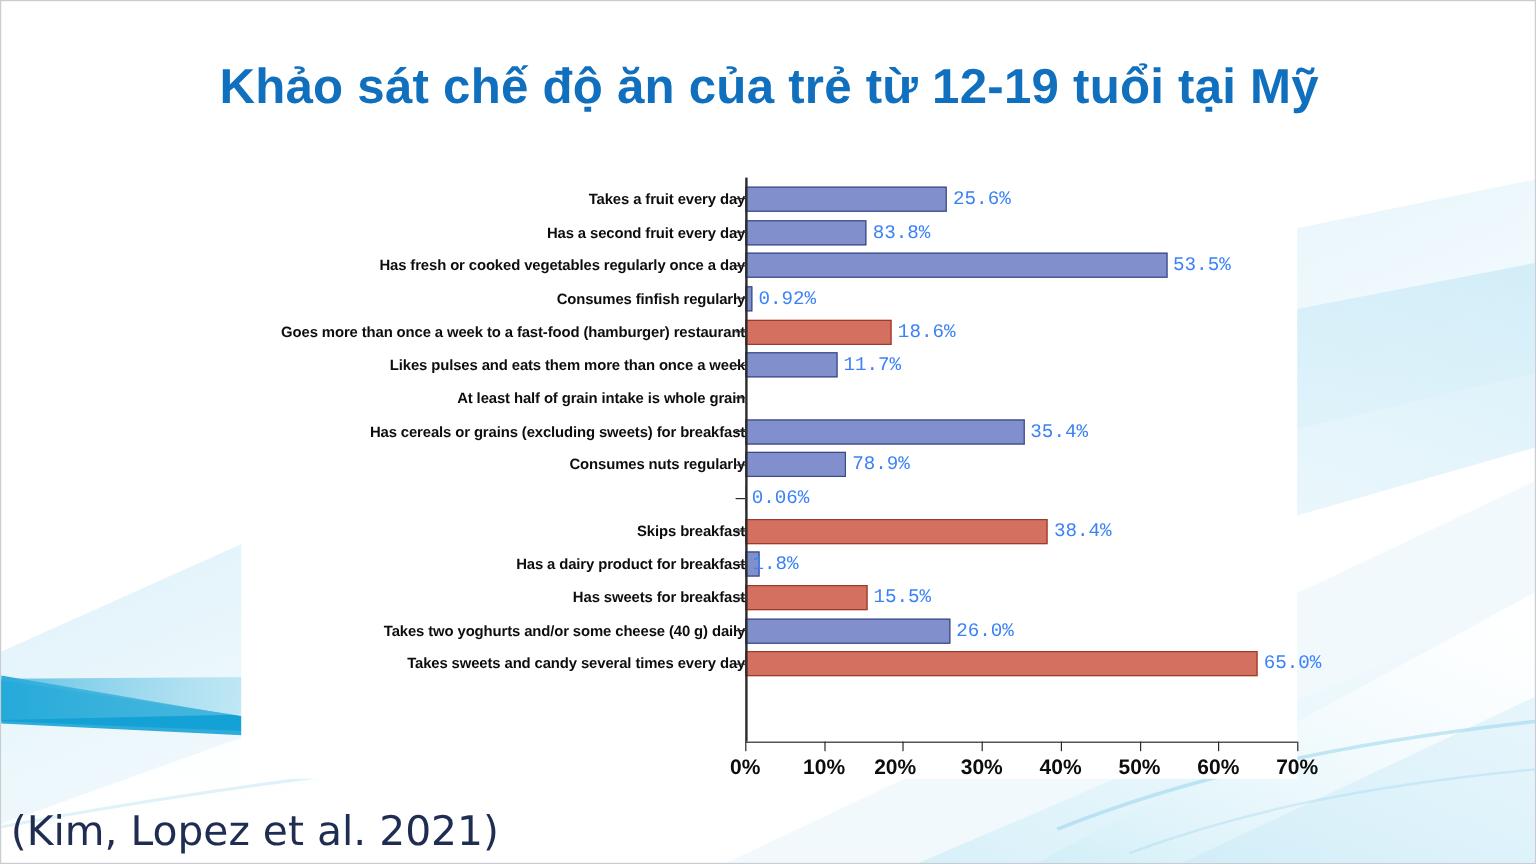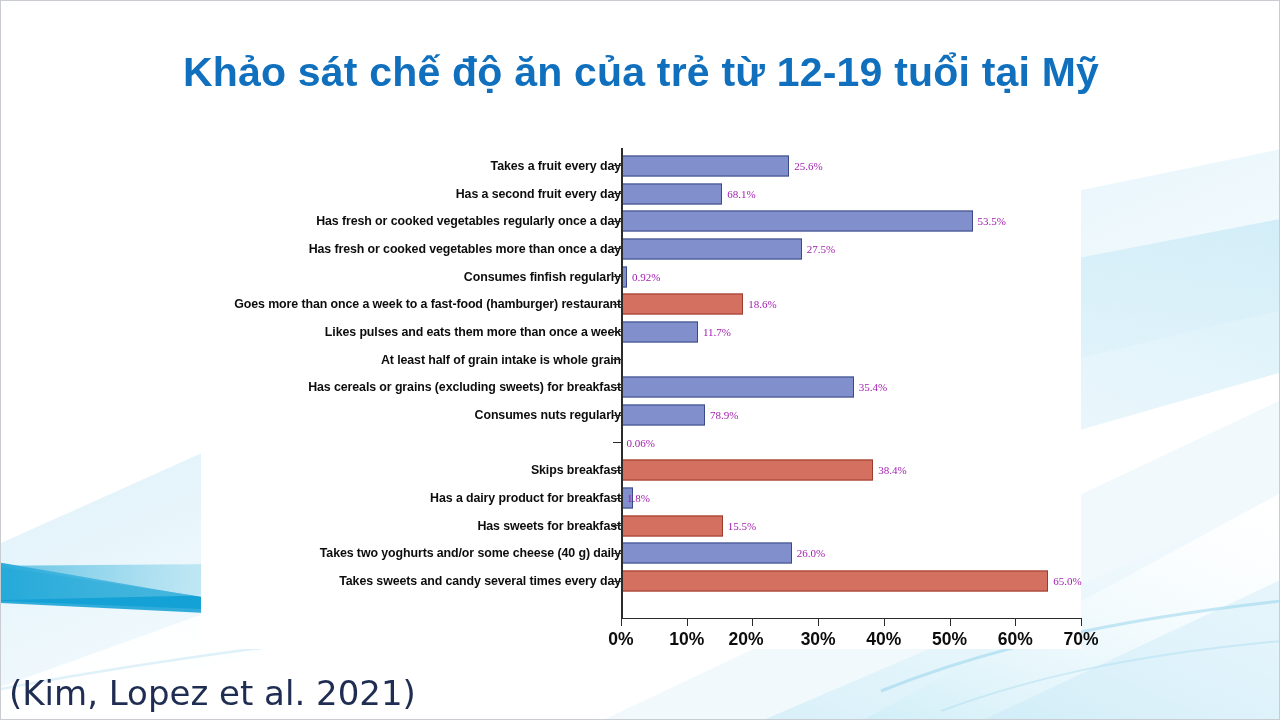--- a/index.html
+++ b/index.html
@@ -120,24 +120,24 @@
     border: 1px solid #3b4a86;
   }
   .bar.red {
     background: #d4705f;
     border: 1px solid #9c3a2b;
   }
   .bar-value {
     position: absolute;
     top: 50%;
     transform: translateY(-50%);
-    font-size: 11px;
-    color: #a21caf;
+    font-size: 16px;
+    color: #3b82f6;
     white-space: nowrap;
-    font-family: Liberation Serif, serif;
+    font-family: Liberation Mono, monospace;
   }
 
   
   .y-axis {
     position: absolute;
     left: 420px;
     top: 15px;
     width: 0;
     height: 470px;
     border-left: 2.2px solid #2b2b2b;
@@ -226,37 +226,29 @@
             <div class="bar-track">
               <div class="bar blue" style="width: 168.229px;"></div>
               <div class="bar-value" style="left: 173.229px;">25.6%</div>
             </div>
           </div>
           <div class="row">
             <div class="cat-label">Has a second fruit every day</div>
             <div class="tick-mark"></div>
             <div class="bar-track">
               <div class="bar blue" style="width: 101.2px;"></div>
-              <div class="bar-value" style="left: 106.2px;">68.1%</div>
+              <div class="bar-value" style="left: 106.2px;">83.8%</div>
             </div>
           </div>
           <div class="row">
             <div class="cat-label">Has fresh or cooked vegetables regularly once a day</div>
             <div class="tick-mark"></div>
             <div class="bar-track">
               <div class="bar blue" style="width: 351.571px;"></div>
               <div class="bar-value" style="left: 356.571px;">53.5%</div>
-            </div>
-          </div>
-          <div class="row">
-            <div class="cat-label">Has fresh or cooked vegetables more than once a day</div>
-            <div class="tick-mark"></div>
-            <div class="bar-track">
-              <div class="bar blue" style="width: 180.714px;"></div>
-              <div class="bar-value" style="left: 185.714px;">27.5%</div>
             </div>
           </div>
           <div class="row">
             <div class="cat-label">Consumes finfish regularly</div>
             <div class="tick-mark"></div>
             <div class="bar-track">
               <div class="bar blue" style="width: 6.04571px;"></div>
               <div class="bar-value" style="left: 11.0457px;">0.92%</div>
             </div>
           </div>

